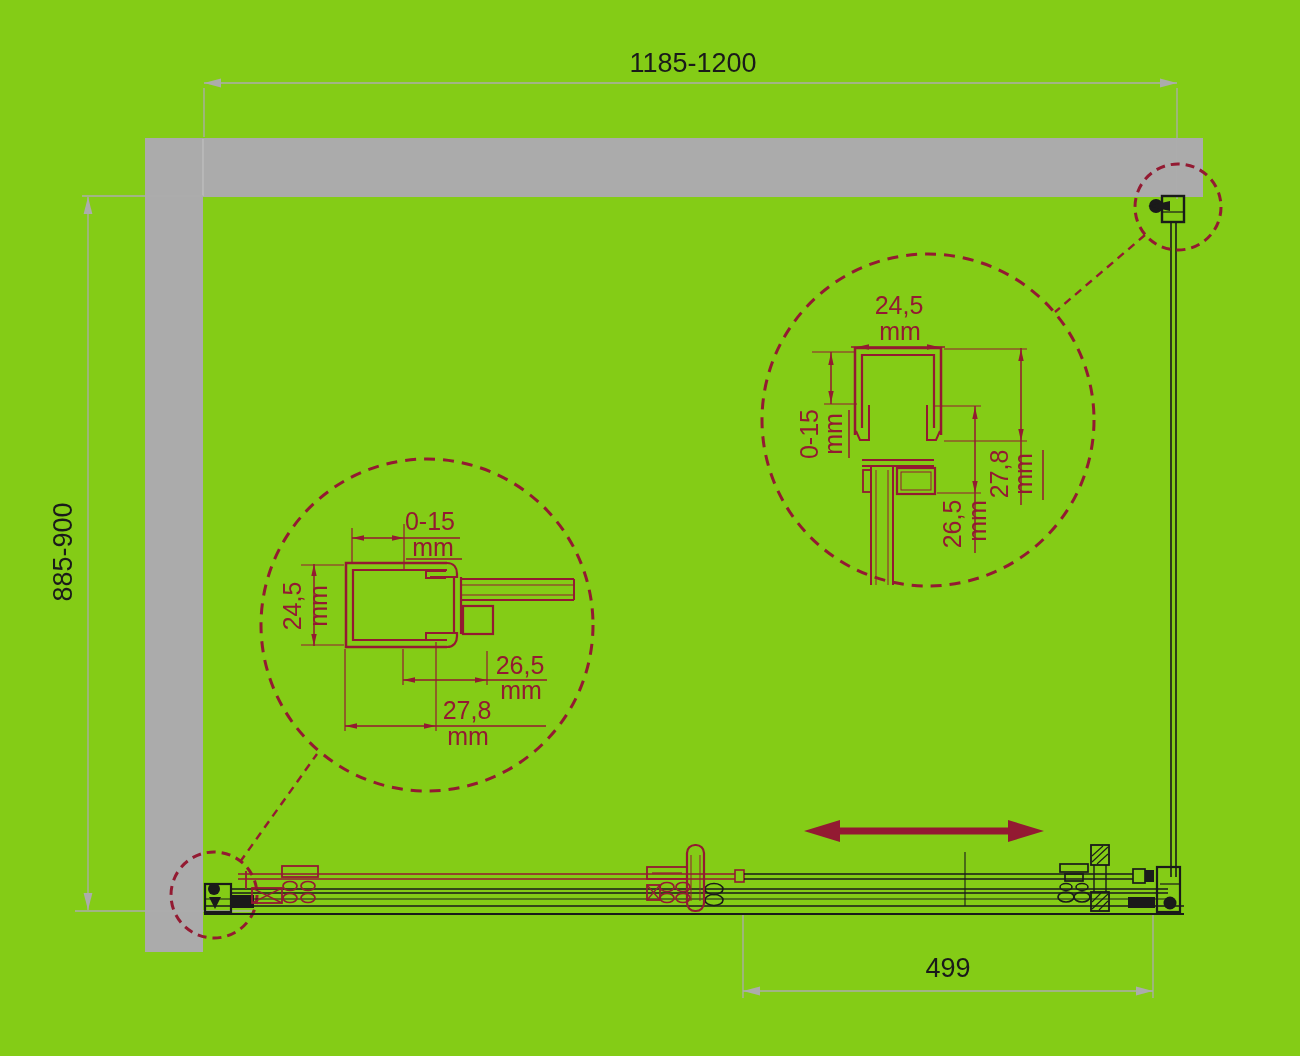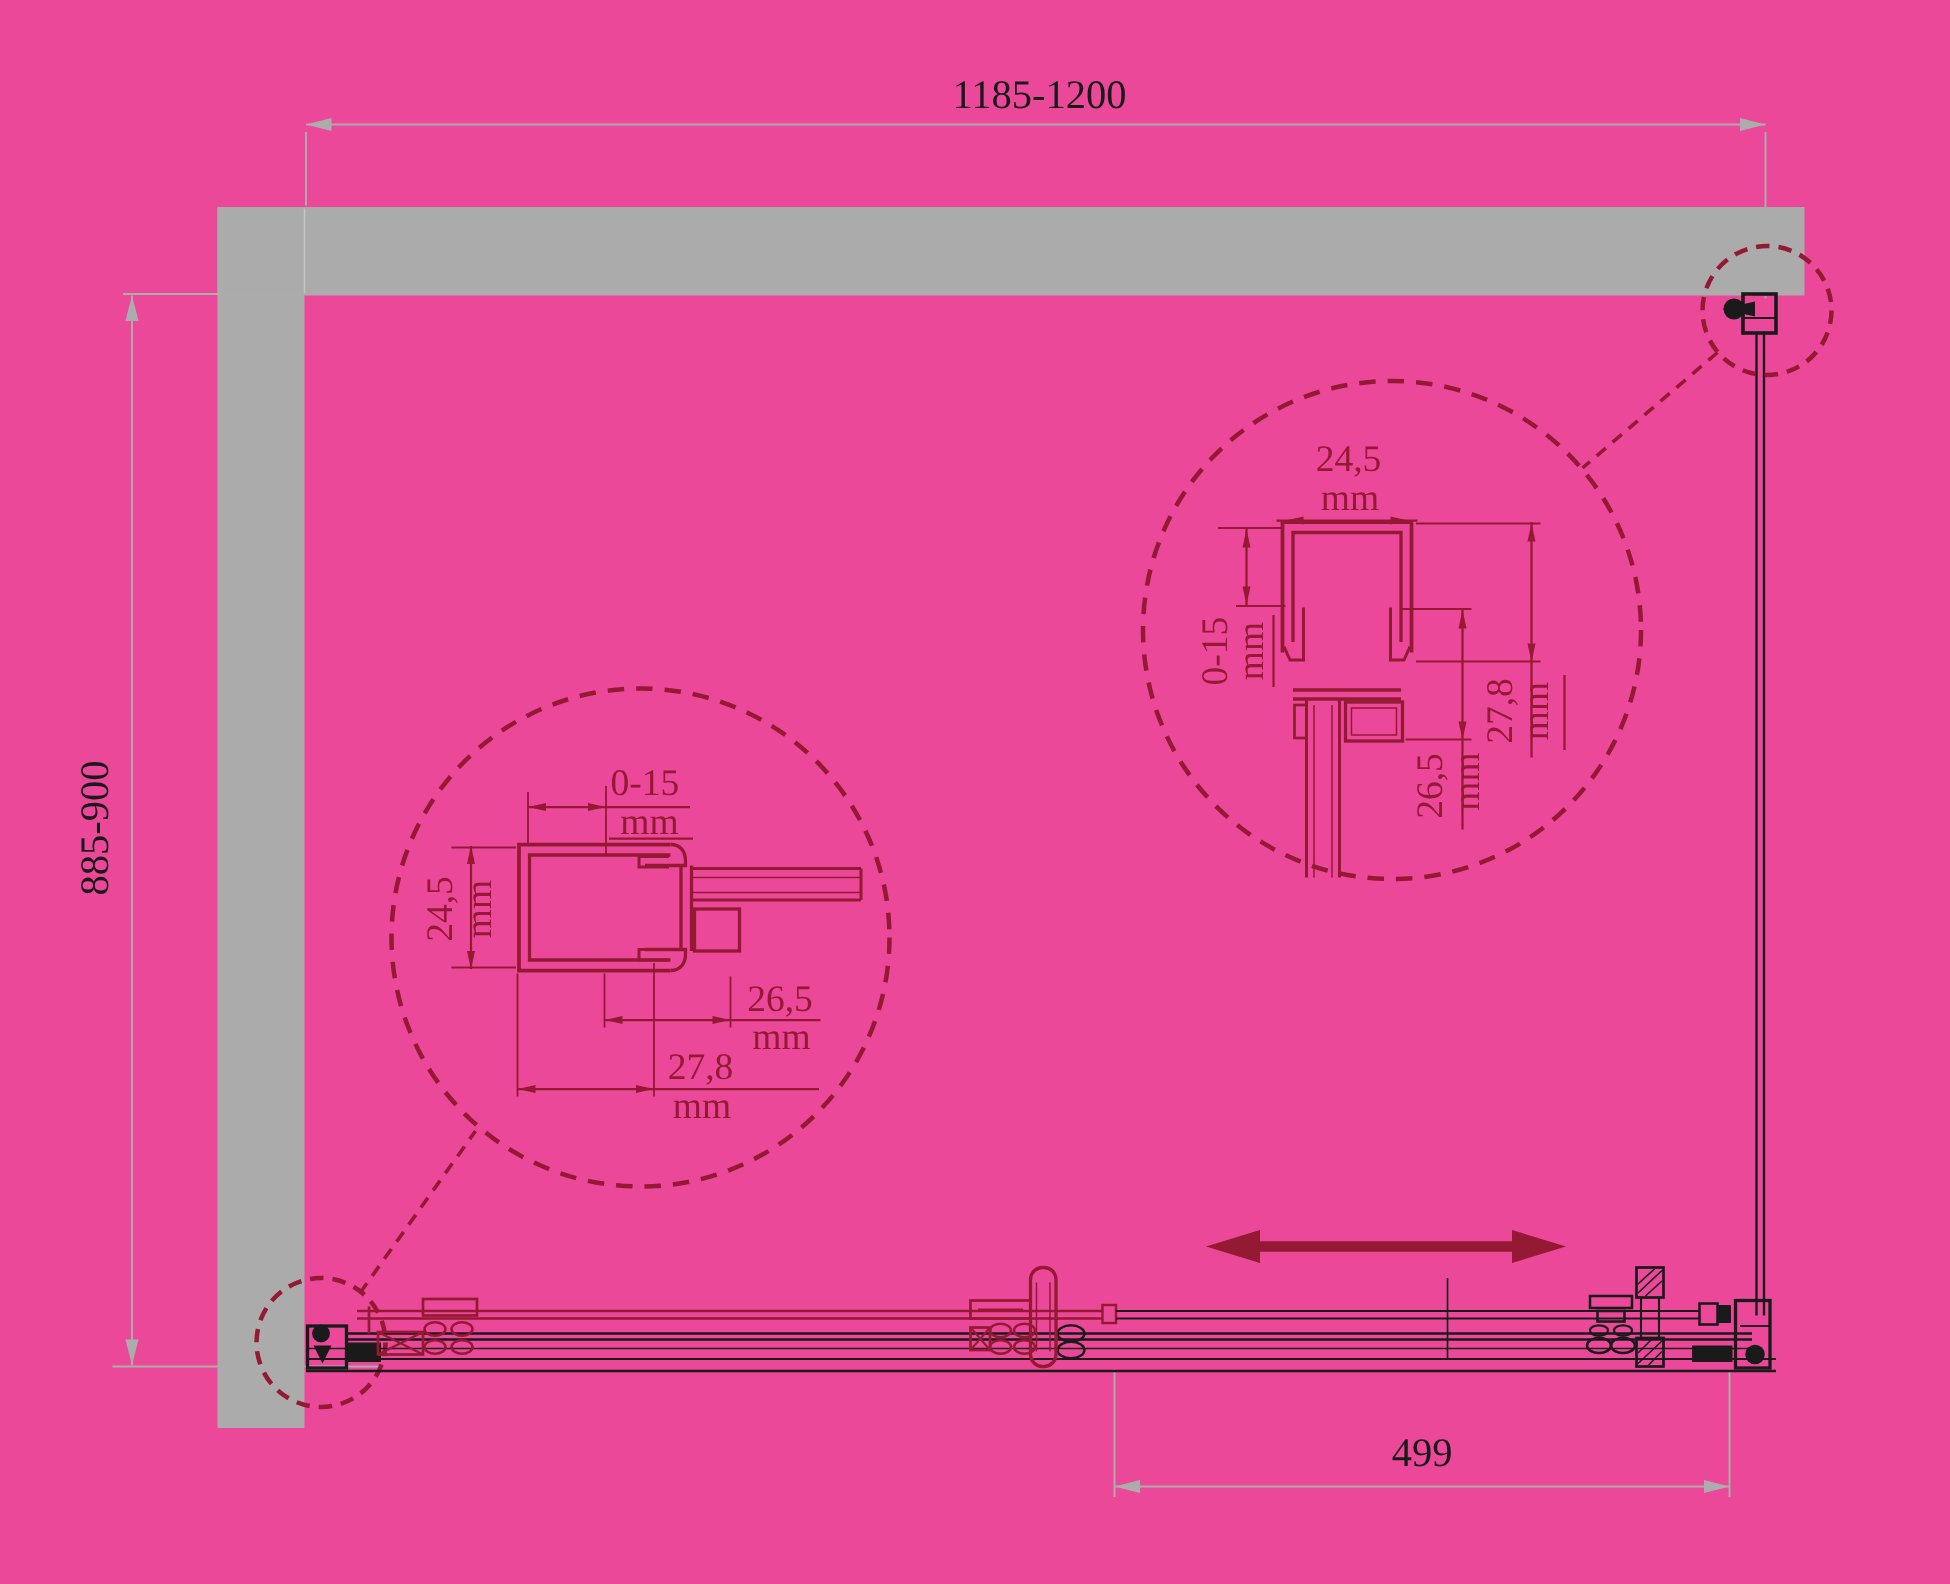--- a/index.html
+++ b/index.html
@@ -1,20 +1,20 @@
 <!DOCTYPE html>
 <html style="--wall: #ABABAB; --outline: #1A1A1A; --accent: #931A32; --dim-line: #ACACAC;"><head>
 <meta charset="utf-8">
 <style>
   :root{
     --wall:#ABABAB; --outline:#1A1A1A; --accent:#931A32; --dim-line:#ACACAC;
   }
   html,body{margin:0;padding:0;background:#fff;}
-  #stage{position:relative;width:1300px;height:1056px;background:#ec4899;overflow:hidden;
-         font-family:Liberation Serif, serif;}
+  #stage{position:relative;width:1300px;height:1056px;background:#84cc16;overflow:hidden;
+         font-family:Liberation Sans, sans-serif;}
   svg{position:absolute;left:0;top:0;}
   
   .wall{fill:var(--wall);stroke:none;}
   .wallline{stroke:#c4c4c4;stroke-width:1;}
   .dim{stroke:var(--dim-line);stroke-width:1.3;fill:none;}
   .dimarr{fill:var(--dim-line);stroke:none;}
   .dimtxt{fill:#1a1a1a;font-size:27px;}
   .blk{stroke:var(--outline);fill:none;}
   .blkf{fill:var(--outline);stroke:none;}
   .mar{stroke:var(--accent);fill:none;}

